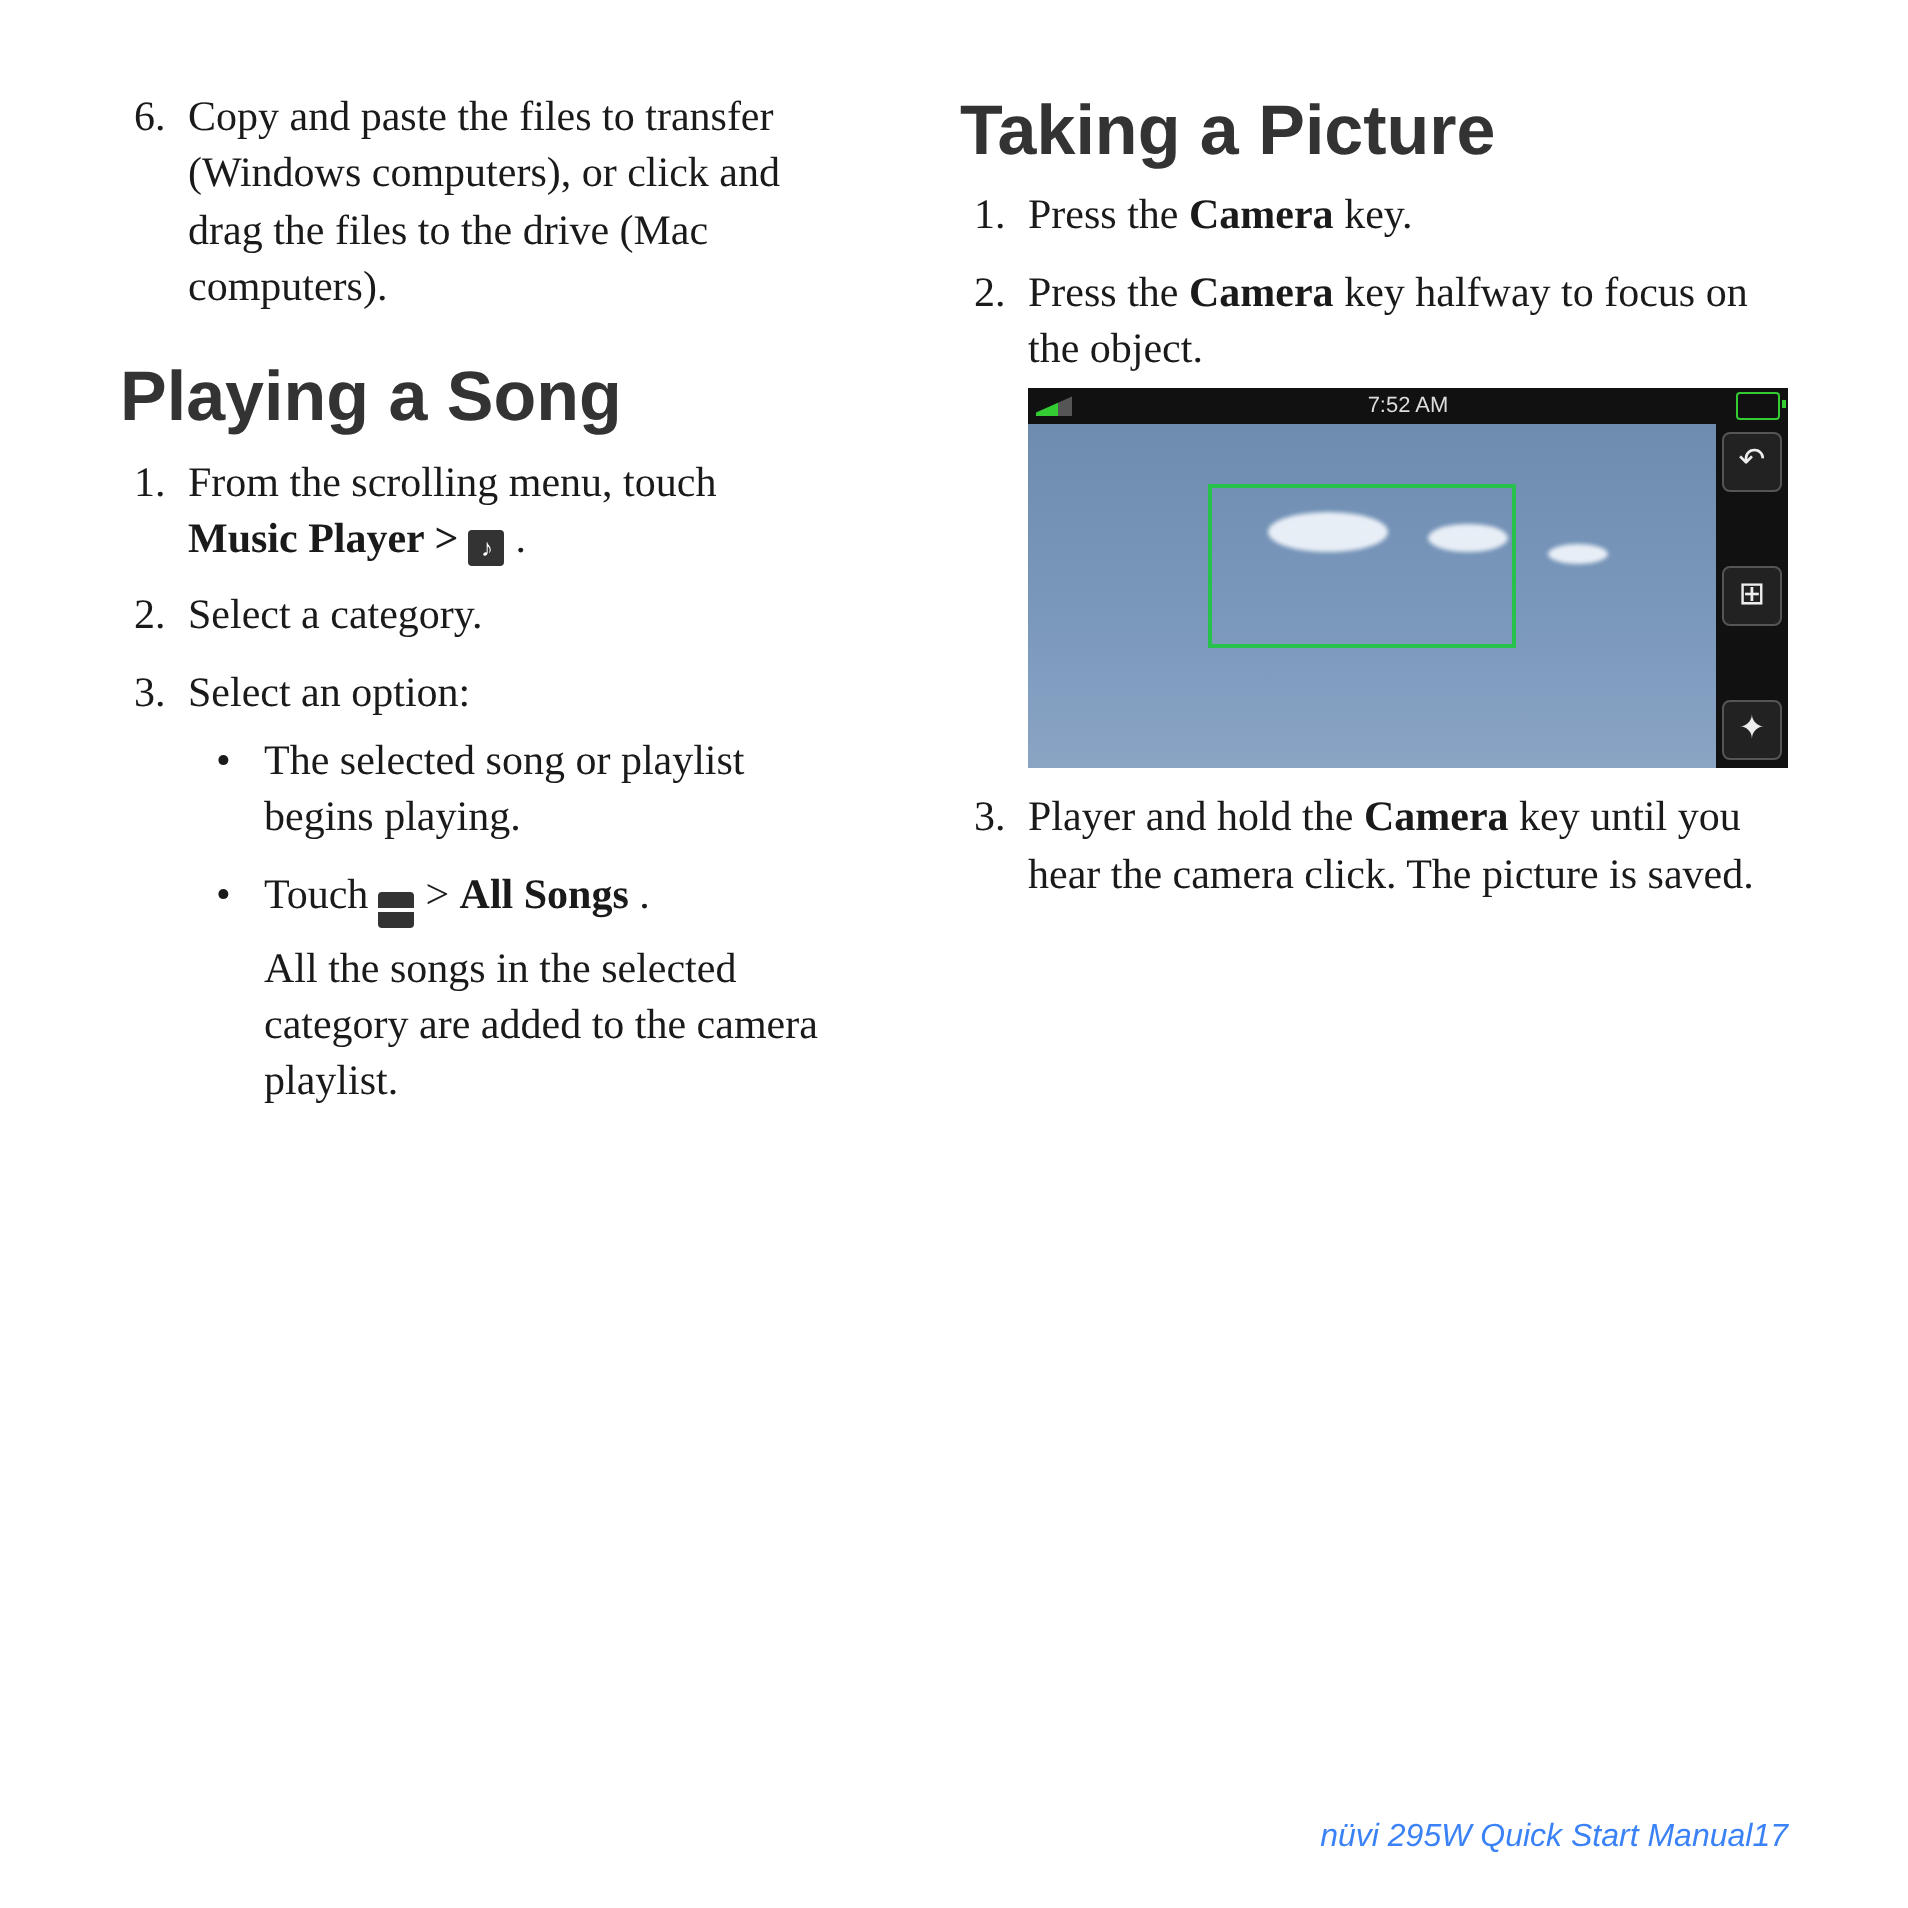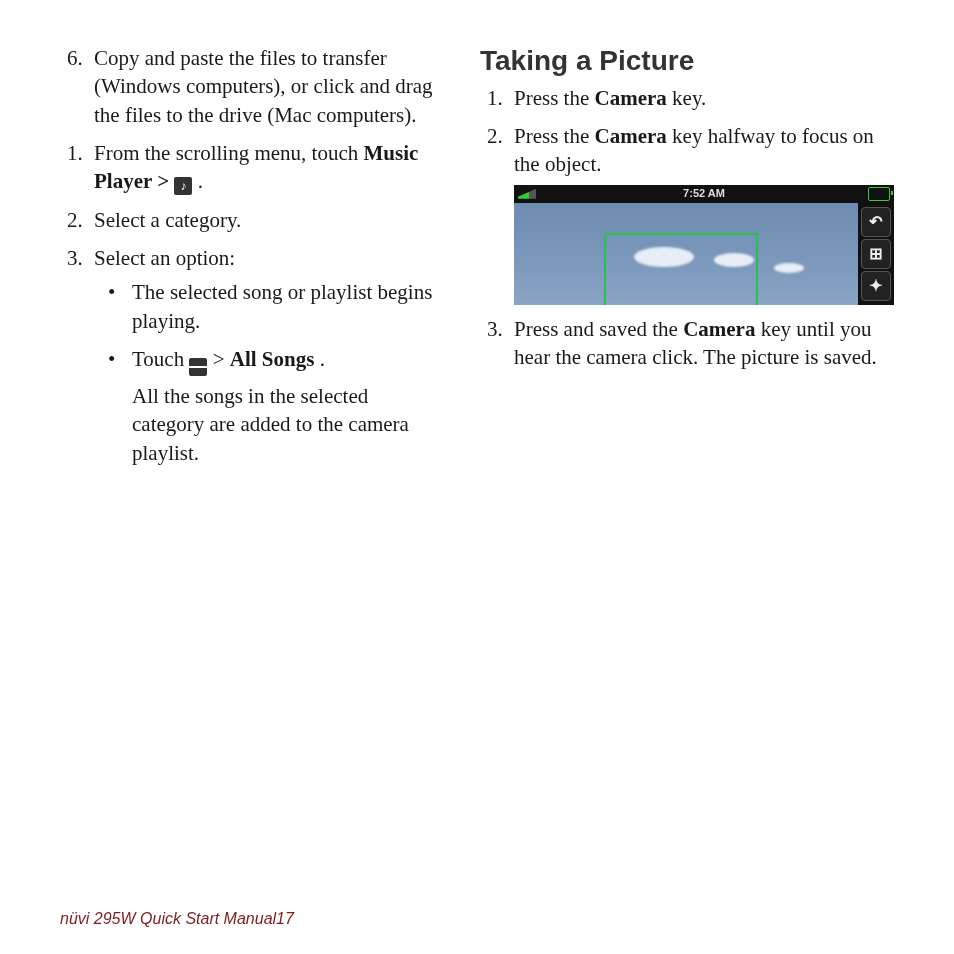--- a/index.html
+++ b/index.html
@@ -11,32 +11,32 @@
   }
   .page {
     width: 954px;
     height: 954px;
     box-sizing: border-box;
     padding: 42px 60px 28px 60px;
     position: relative;
   }
   .cols {
     display: flex;
-    gap: 36px;
+    gap: 64px;
     height: 860px;
   }
   .col {
     flex: 1;
     font-size: 21px;
     line-height: 1.35;
   }
   h2.section {
     font-family: Arial, Helvetica, sans-serif;
     font-weight: 700;
-    font-size: 28px;
+    font-size: 35px;
     color: #333;
     margin: 18px 0 4px 0;
   }
   ol.num {
     margin: 0;
     padding-left: 28px;
   }
   ol.num > li {
     padding-left: 6px;
     margin: 2px 0 10px 0;
@@ -73,35 +73,34 @@
     border-radius: 2px;
     vertical-align: -2px;
   }
   .icon-box.lines div { width:10px; height:2px; background:#fff; margin:1px 0; }
   .footer {
     position: absolute;
     bottom: 26px;
     left: 60px;
     right: 60px;
     display: flex;
-    justify-content: flex-start;
+    justify-content: flex-end;
     font-family: Arial, Helvetica, sans-serif;
     font-style: italic;
     font-size: 16px;
-    color: #7f1d1d;
+    color: #3b82f6;
   }
   
   .camshot {
     width: 380px;
-    height: 120px;
+    height: 190px;
     background: #000;
     margin: 6px 0 10px 0;
     position: relative;
     border-radius: 12px;
-    font-weight: bold;
   }
   .camshot .statusbar {
     position: absolute;
     top: 0; left: 0; right: 0;
     height: 18px;
     background: #111;
     color: #ddd;
     font-family: Arial, sans-serif;
     font-size: 11px;
     display: flex;
@@ -168,20 +167,21 @@
 <body>
 
 <div class="page">
   <div class="cols">
 
     <div class="col">
       <ol class="num" start="6">
         <li><span>Copy and paste the files to transfer (Windows computers), or click and drag the files to the drive (Mac computers).</span></li>
       </ol>
 
+      <h2 class="section">Playing a Song</h2>
 
       <ol class="num">
         <li>
           <span>From the scrolling menu, touch </span>
           <strong>Music Player &gt; </strong>
           <span class="icon-box">
               <span>♪</span>
             </span>
           <span>.</span>
         </li>
@@ -243,21 +243,21 @@
               <div class="sbtn">
                   <span>⊞</span>
                 </div>
               <div class="sbtn">
                   <span>✦</span>
                 </div>
             </div>
           </div>
         </li>
         <li>
-          <span>Press and saved the </span>
+          <span>Player and hold the </span>
           <strong>Camera</strong>
           <span> key until you hear the camera click. The picture is saved.</span>
         </li>
       </ol>
     </div>
 
   </div>
 
   <div class="footer">
     <span>nüvi 295W Quick Start Manual</span>

